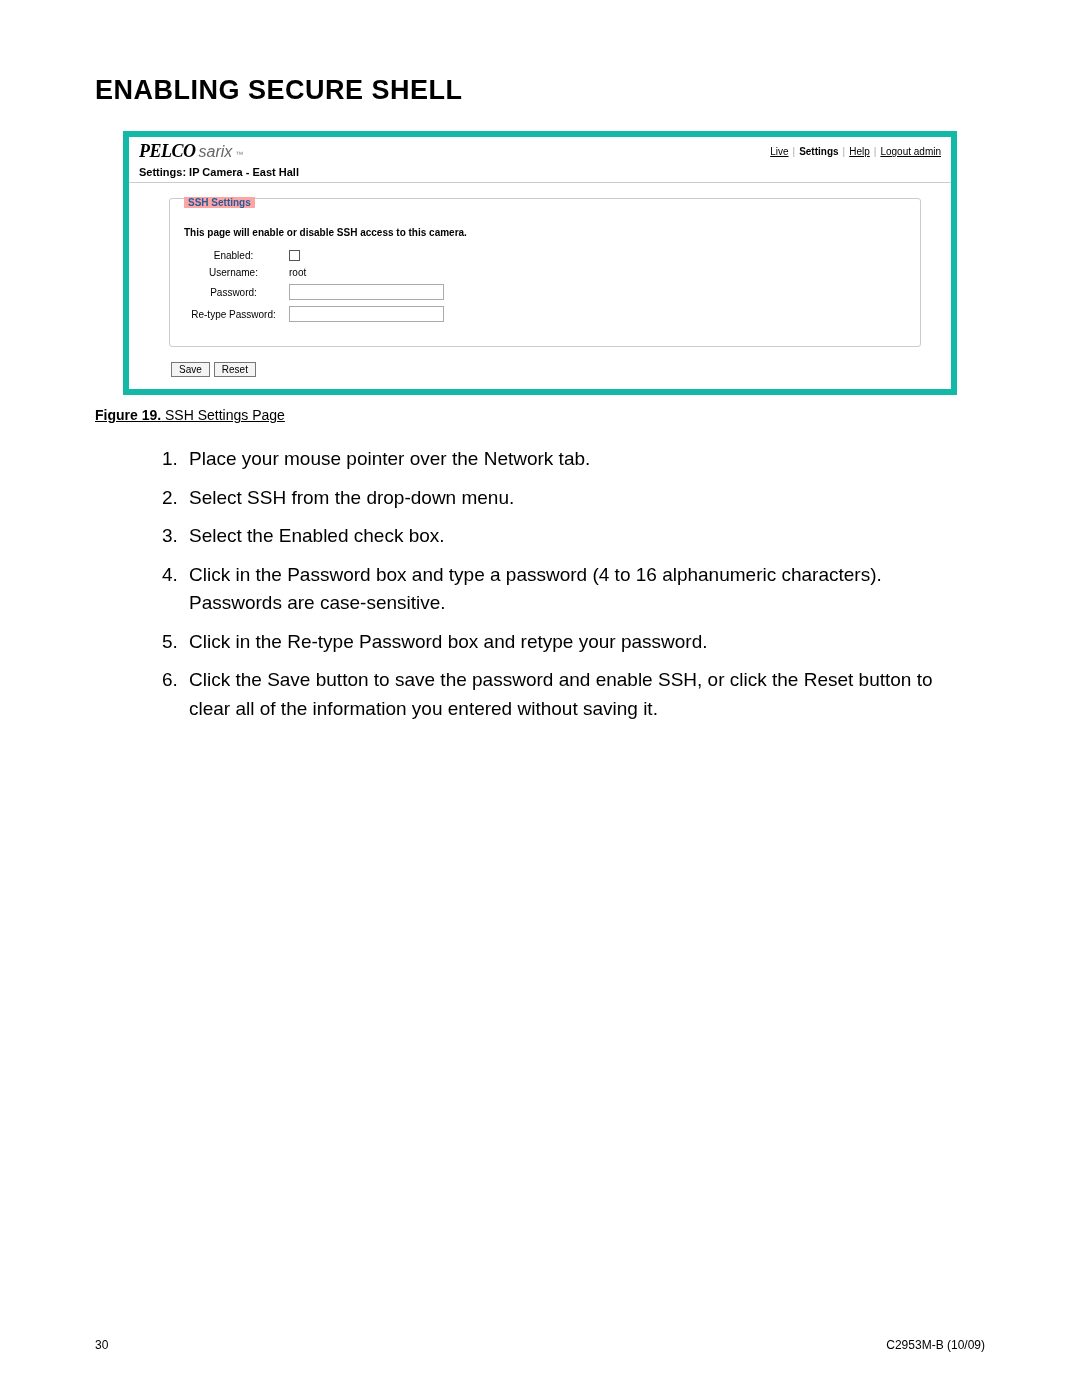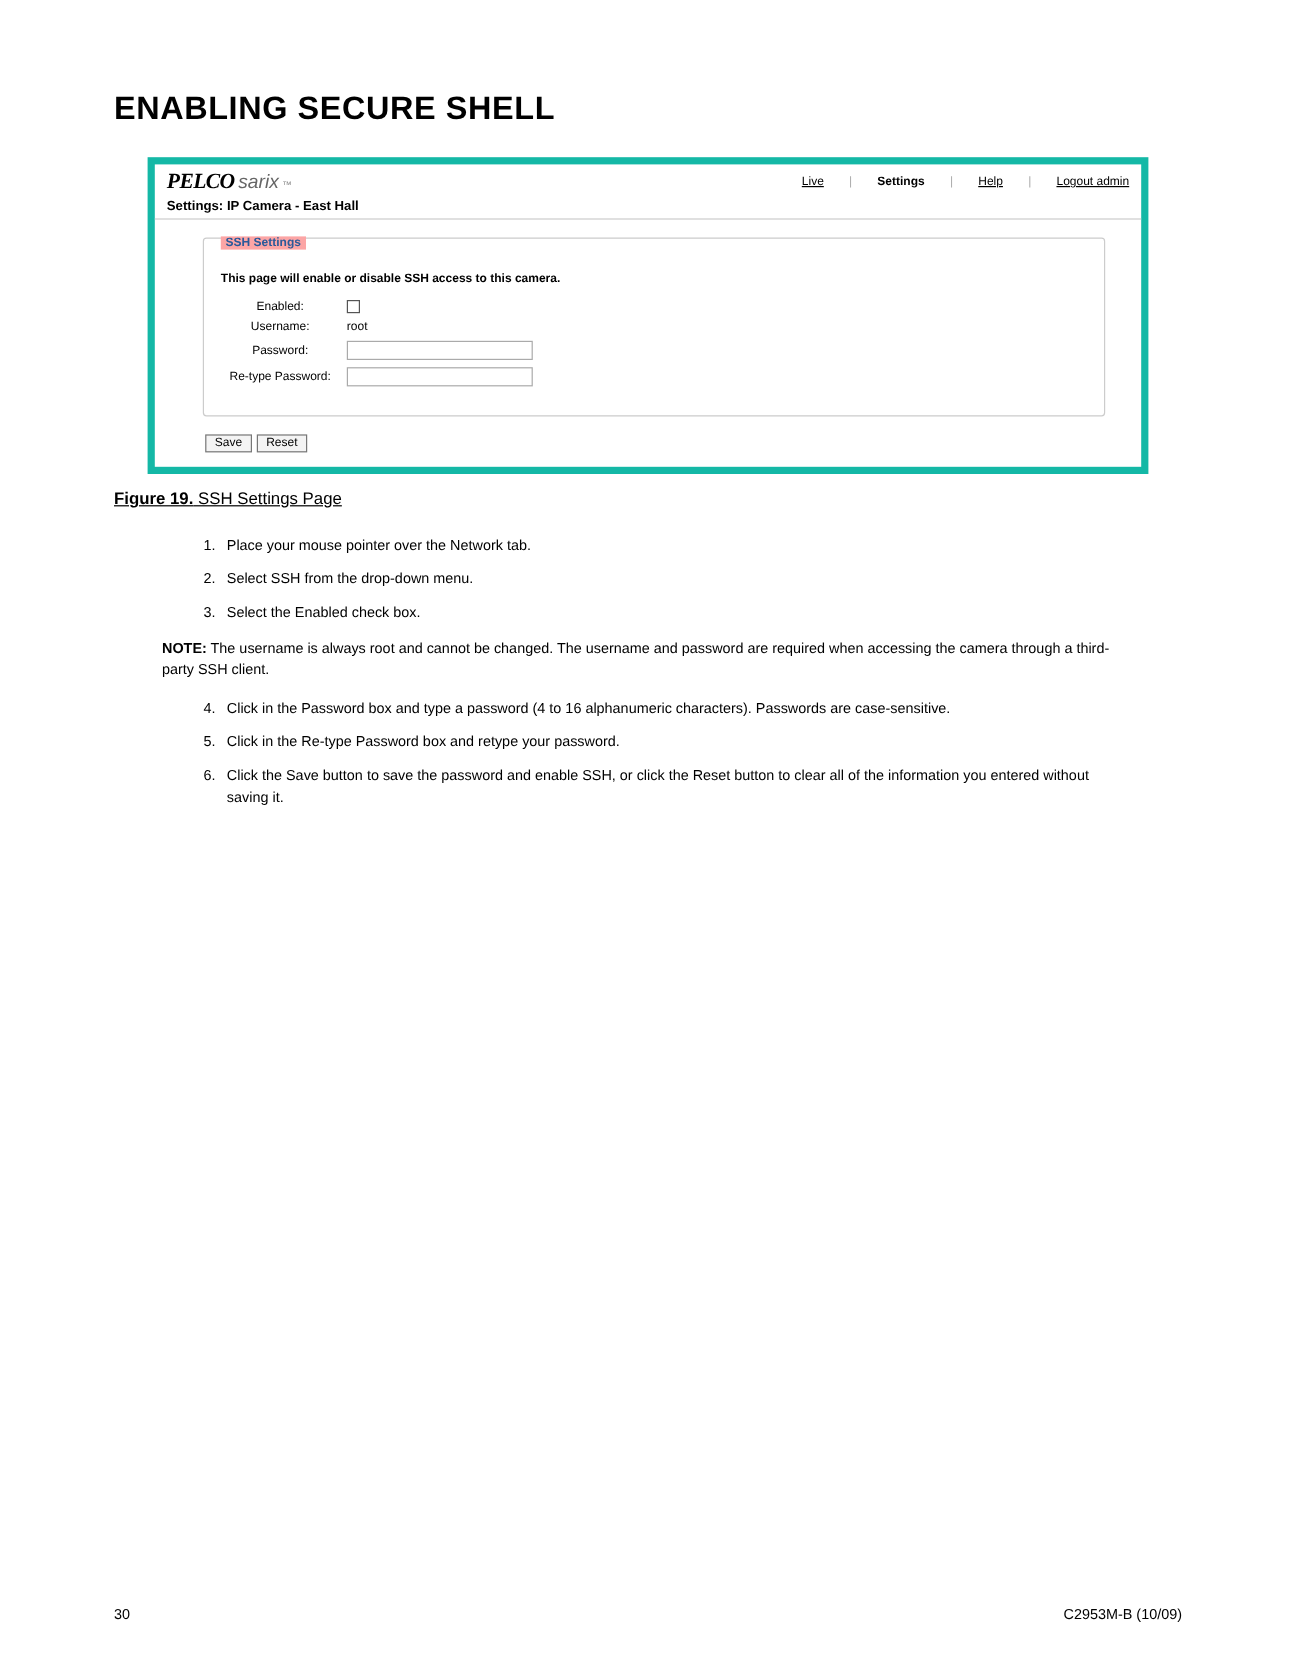--- a/index.html
+++ b/index.html
@@ -45,21 +45,21 @@
     }
     .ss-logo-sarix {
       font-style: italic;
       font-size: 16px;
       color: #666;
     }
     .ss-logo-tm { font-size: 8px; color: #888; vertical-align: super; }
     .ss-toplinks {
       font-size: 10px;
       display: flex;
-      gap: 21px;
+      gap: 4px;
       align-items: center;
     }
     .ss-toplinks a { color: #000; text-decoration: underline; cursor: pointer; }
     .ss-toplinks .sep { color: #aaa; text-decoration: none; }
     .ss-toplinks .active { font-weight: bold; text-decoration: none; }
     .ss-breadcrumb {
       font-size: 11px;
       font-weight: bold;
       padding: 2px 10px 4px 10px;
       border-bottom: 1px solid #ccc;
@@ -148,21 +148,21 @@
       cursor: pointer;
     }
     .figure-caption {
       text-align: left;
       font-size: 14px;
       margin: 12px 0 22px 0;
       text-decoration: underline;
     }
     .figure-caption .fig-label { font-weight: bold; }
     .instructions {
-      font-size: 12px;
+      font-size: 19px;
       line-height: 1.5;
       padding: 0 40px 0 40px;
     }
     .instructions ol {
       list-style-position: outside;
       padding-left: 48px;
     }
     .instructions li {
       margin-bottom: 10px;
       padding-left: 6px;
@@ -235,23 +235,20 @@
 <div class="figure-caption">
   <span class="fig-label">Figure 19.</span><span>  SSH Settings Page</span>
 </div>
 
 <div class="instructions">
   <ol>
     <li>Place your mouse pointer over the Network tab.</li>
     <li>Select SSH from the drop-down menu.</li>
     <li>Select the Enabled check box.</li>
   </ol>
-  <p class="note">
-    <span class="note-label">NOTE:</span><span> The username is always root and cannot be changed. The username and password are required when accessing the camera through a third-party SSH client.</span>
-  </p>
   <ol start="4">
     <li>Click in the Password box and type a password (4 to 16 alphanumeric characters). Passwords are case-sensitive.</li>
     <li>Click in the Re-type Password box and retype your password.</li>
     <li>Click the Save button to save the password and enable SSH, or click the Reset button to clear all of the information you entered without saving it.</li>
   </ol>
 </div>
 
 <div class="footer">
   <span>30</span>
   <span>C2953M-B (10/09)</span>

